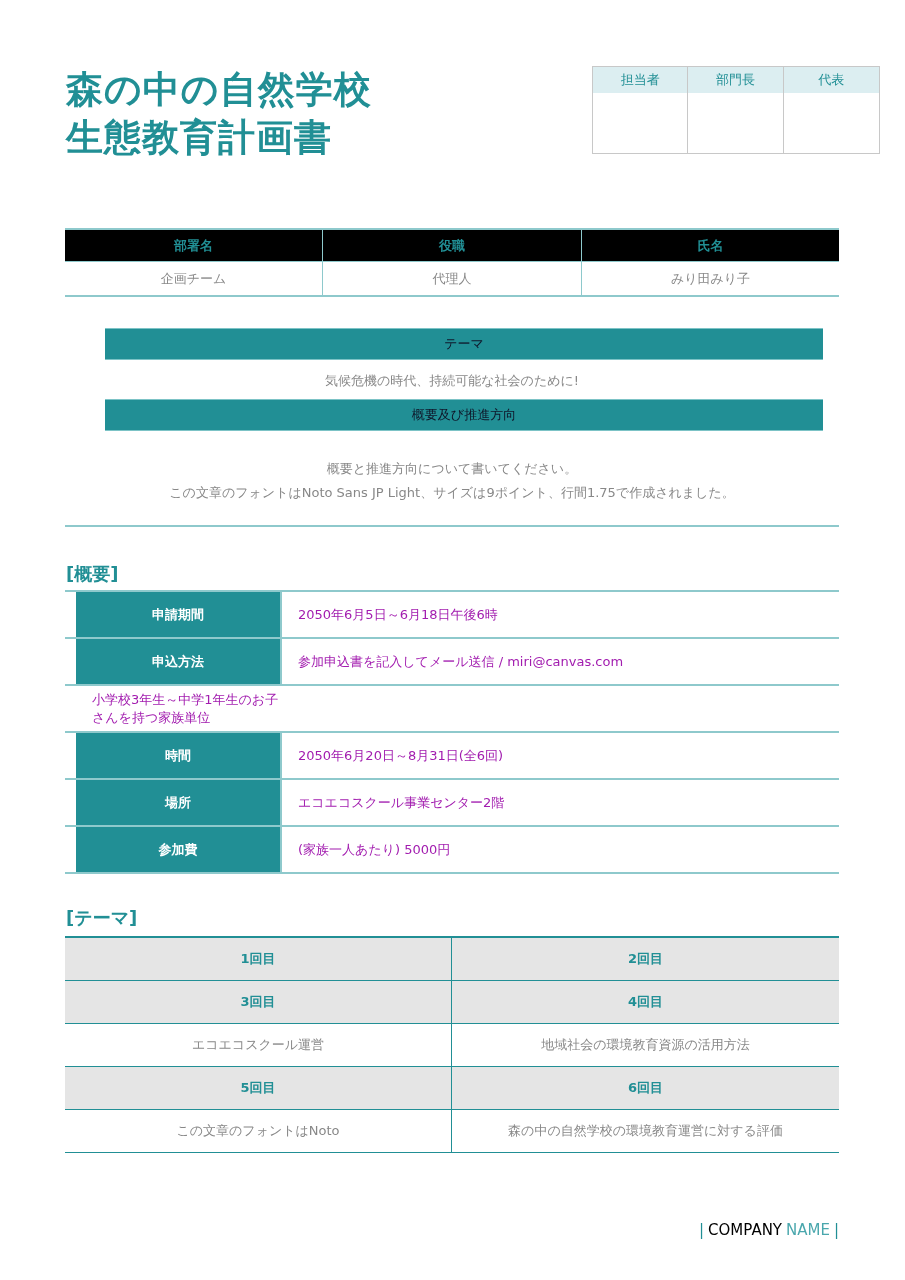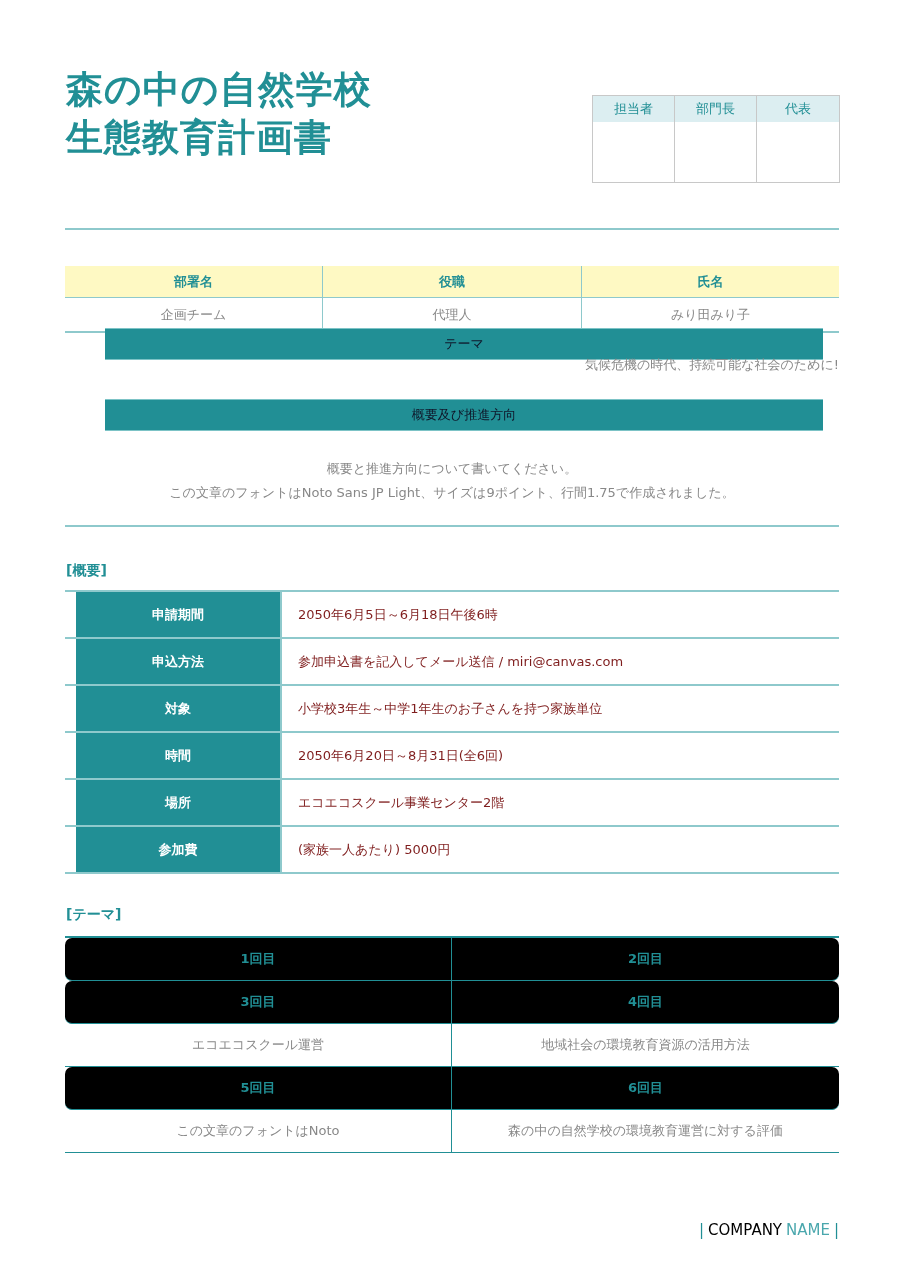--- a/index.html
+++ b/index.html
@@ -10,40 +10,39 @@
   }
   .title {
     position: absolute; left: 66px; top: 66px;
     font-size: 37px; font-weight: bold; color: #218f95;
     line-height: 48px; letter-spacing: 1px;
   }
   .title div { white-space: nowrap; }
 
   
   .approval {
-    position: absolute; left: 592px; top: 66px; width: 248px; height: 88px;
+    position: absolute; left: 592px; top: 66px; width: 288px; height: 88px;
     border: 1px solid #c8c8c8; display: grid; grid-template-columns: 1fr 1fr 1fr;
     box-sizing: border-box;
-    margin-top: 29px;
   }
   .approval .col { border-right: 1px solid #c8c8c8; display: flex; flex-direction: column; }
   .approval .col:last-child { border-right: none; }
   .approval .head {
     height: 26px; background: #dceef1; color: #218f95; font-size: 13px;
     display: flex; align-items: center; justify-content: center;
   }
   .approval .stamp { flex: 1; background: #ffffff; }
 
   
   .info {
     position: absolute; left: 65px; top: 228px; width: 774px;
     border-top: 2px solid #8ec9cc; border-bottom: 2px solid #8ec9cc;
   }
   .info .row { display: grid; grid-template-columns: 258px 259px 257px; }
-  .info .row.head { background: #fef9c3; height: 31px; border-bottom: 1px solid #8ec9cc; margin-top: 36px; }
+  .info .row.head { background: #000000; height: 31px; border-bottom: 1px solid #8ec9cc; }
   .info .row.body { height: 33px; }
   .info .cell {
     display: flex; align-items: center; justify-content: center; font-size: 13px;
     border-right: 1px solid #8ec9cc;
   }
   .info .cell:last-child { border-right: none; }
   .info .head .cell { color: #218f95; font-weight: bold; }
   .info .body .cell { color: #888888; }
 
   
@@ -55,49 +54,49 @@
   }
   .plain-line {
     position: absolute; left: 65px; width: 774px; text-align: center;
     font-size: 13px; color: #888888;
   }
   .rule {
     position: absolute; left: 65px; width: 774px; height: 2px; background: #8ec9cc;
   }
 
   .section-label {
-    position: absolute; left: 66px; font-size: 14px; font-weight: bold; color: #218f95;
+    position: absolute; left: 66px; font-size: 18px; font-weight: bold; color: #218f95;
   }
 
   
   .details {
     position: absolute; left: 65px; top: 590px; width: 774px;
     border-top: 2px solid #8ec9cc;
   }
   .details .row {
     display: grid; grid-template-columns: 206px 568px; height: 45px;
     border-bottom: 2px solid #8ec9cc;
     padding-left: 11px;
   }
   .details .key {
     background: #218f95; color: #ffffff; font-size: 13px; font-weight: bold;
     display: flex; align-items: center; justify-content: center;
     border-right: 2px solid #8ec9cc;
   }
   .details .val {
-    display: flex; align-items: center; padding-left: 16px; font-size: 13px; color: #7f1d1d;
+    display: flex; align-items: center; padding-left: 16px; font-size: 13px; color: #a21caf;
   }
 
   
   .sessions {
     position: absolute; left: 65px; top: 936px; width: 774px;
     border-top: 2px solid #218f95;
   }
   .sessions .row { display: grid; grid-template-columns: 387px 387px; height: 42px; border-bottom: 1px solid #218f95; }
-  .sessions .row.head { background: #000000; border-radius: 7px; }
+  .sessions .row.head { background: #e5e5e5; }
   .sessions .cell {
     display: flex; align-items: center; justify-content: center; font-size: 13px;
     border-right: 1px solid #218f95;
   }
   .sessions .cell:last-child { border-right: none; }
   .sessions .head .cell { color: #218f95; font-weight: bold; }
   .sessions .body .cell { color: #888888; }
 
   .footer {
     position: absolute; right: 66px; top: 1221px; font-size: 15px; color: #218f95;
@@ -137,39 +136,38 @@
     <div class="cell">氏名</div>
   </div>
   <div class="row body">
     <div class="cell">企画チーム</div>
     <div class="cell">代理人</div>
     <div class="cell">みり田みり子</div>
   </div>
 </div>
 
 <div class="bar" style="top:328px;">テーマ</div>
-<div class="plain-line" style="top:356px;text-align:right;">気候危機の時代、持続可能な社会のために!</div>
+<div class="plain-line" style="top:372px;">気候危機の時代、持続可能な社会のために!</div>
 <div class="bar" style="top:399px;">概要及び推進方向</div>
 <div class="plain-line" style="top:460px;">概要と推進方向について書いてください。</div>
 <div class="plain-line" style="top:484px;">この文章のフォントはNoto Sans JP Light、サイズは9ポイント、行間1.75で作成されました。</div>
 <div class="rule" style="top:525px;"></div>
 
 <div class="section-label" style="top:562px;">[概要]</div>
 
 <div class="details">
   <div class="row">
     <div class="key">申請期間</div>
     <div class="val">2050年6月5日～6月18日午後6時</div>
   </div>
   <div class="row">
     <div class="key">申込方法</div>
     <div class="val">参加申込書を記入してメール送信 / miri@canvas.com</div>
   </div>
   <div class="row">
-    <div class="key">対象</div>
     <div class="val">小学校3年生～中学1年生のお子さんを持つ家族単位</div>
   </div>
   <div class="row">
     <div class="key">時間</div>
     <div class="val">2050年6月20日～8月31日(全6回)</div>
   </div>
   <div class="row">
     <div class="key">場所</div>
     <div class="val">エコエコスクール事業センター2階</div>
   </div>

